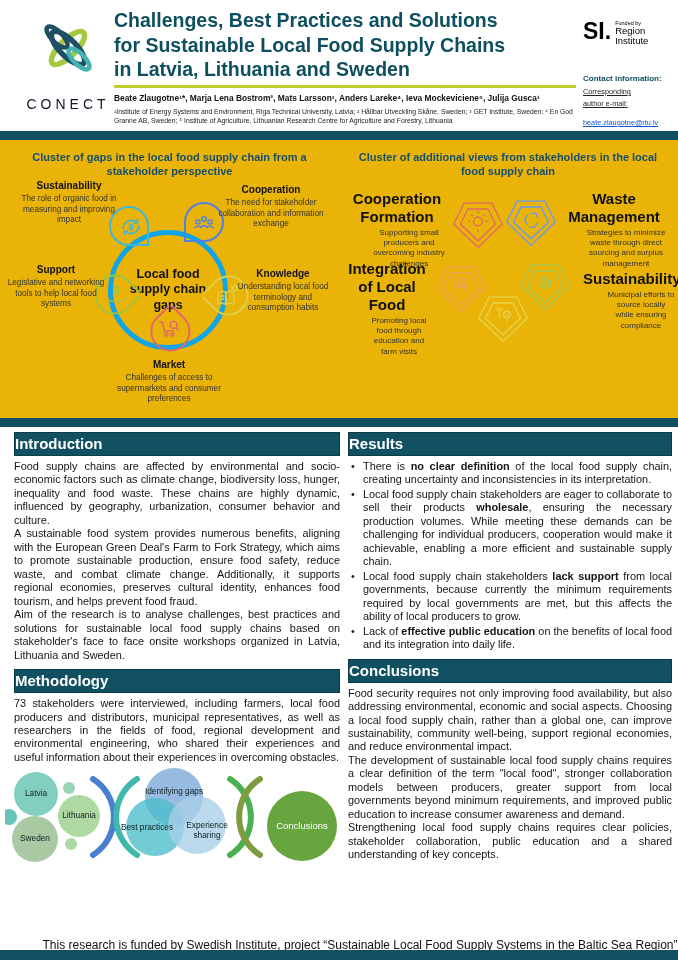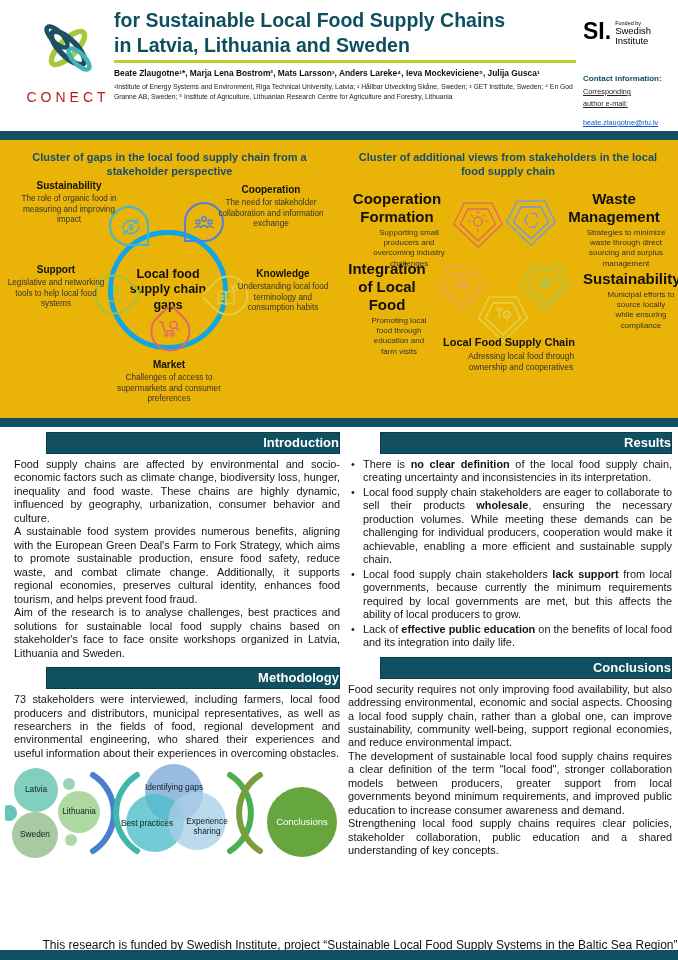--- a/index.html
+++ b/index.html
@@ -1,21 +1,21 @@
 <!DOCTYPE html>
 <html><head>
 <meta charset="utf-8">
 <style>
   * { box-sizing: border-box; margin: 0; padding: 0; }
   html,body { width:678px; height:960px; background:#fff; font-family:"Liberation Sans", sans-serif; }
   #poster { position:relative; width:678px; height:960px; background:#fff; overflow:hidden; }
 
   
   .logo-wrap { position:absolute; left:20px; top:16px; width:96px; text-align:center; }
-  .logo-text { font-size:14px; letter-spacing:4px; color:#b91c1c; margin-top:5px; }
+  .logo-text { font-size:14px; letter-spacing:4px; color:#0f172a; margin-top:12px; }
   .title-block { position:absolute; left:114px; top:8px; width:462px; }
   .title-line { font-size:19.5px; font-weight:bold; color:#0d4f5e; line-height:1.26; }
   .title-underline { height:3px; background:#bccf2f; margin-top:3px; }
   .authors { margin-top:5px; font-size:8.4px; font-weight:bold; color:#111; }
   .affiliations { margin-top:4px; font-size:6.8px; color:#222; line-height:1.4; }
   .funder-block { position:absolute; left:583px; top:20px; width:92px; display:flex; align-items:flex-start; }
   .si-mark { font-size:23px; font-weight:bold; color:#000; line-height:1; }
   .funder-col { margin-left:4px; }
   .funded-by { font-size:5.5px; color:#000; }
   .org-line { font-size:9.5px; color:#000; line-height:1.1; }
@@ -42,22 +42,22 @@
   .cl-item { position:absolute; text-align:center; }
   .cl-label { font-weight:bold; font-size:10px; color:#111; line-height:1.2; }
   .cl-desc { font-size:8.2px; color:#333; line-height:1.28; margin-top:2px; }
   .cr-label { font-weight:bold; font-size:15px; color:#111; line-height:1.2; }
   .cr-desc { font-size:8px; color:#333; line-height:1.28; margin-top:2px;margin-left:24px; }
 
   
   .col { position:absolute; top:432px; }
   .col-left { left:14px; width:326px; }
   .col-right { left:348px; width:324px; }
-  .section-header { background:#115060; border:1px solid #0a3d49; color:#fff; font-weight:bold; font-size:13px;
-                    text-align:right; padding:2px 0 3px 0; margin-bottom:4px;margin-left:32px; }
+  .section-header { background:#115060; border:1px solid #0a3d49; color:#fff; font-weight:bold; font-size:15px;
+                    text-align:left; padding:2px 0 3px 0; margin-bottom:4px; }
   .body-text p { font-size:10.9px; line-height:1.235; text-align:justify; color:#151515; }
   .mt { margin-top:7px; }
   ul.bullets { list-style:none; }
   ul.bullets li { position:relative; padding-left:15px; font-size:10.9px; line-height:1.235; text-align:justify; color:#151515; margin-bottom:1px; }
   ul.bullets li::before { content:"\2022"; position:absolute; left:3px; top:0; }
   .b { font-weight:bold; }
 
   
   .diagram { position:relative; margin-left:-9px; margin-top:3px; width:338px; height:100px; }
   .dg-label { position:absolute; text-align:center; font-size:8.3px; color:#102020; line-height:1.15; pointer-events:none; }
@@ -76,32 +76,33 @@
         <ellipse cx="45" cy="35" rx="24" ry="9" stroke="#a5c93d" stroke-width="6" transform="rotate(-45 45 35)"></ellipse>
         <ellipse cx="45" cy="35" rx="24" ry="9" stroke="#1e4f63" stroke-width="6" transform="rotate(45 45 35)"></ellipse>
         <ellipse cx="57" cy="47" rx="15" ry="6" stroke="#44b3b3" stroke-width="5" transform="rotate(45 57 47)"></ellipse>
         <ellipse cx="33" cy="23" rx="15" ry="6" stroke="#1e4f63" stroke-width="5" transform="rotate(45 33 23)"></ellipse>
       </g>
     </svg>
     <div class="logo-text">CONECT</div>
   </div>
 
   <div class="title-block">
+    <div class="title-line">Challenges, Best Practices and Solutions</div>
     <div class="title-line">for Sustainable Local Food Supply Chains</div>
     <div class="title-line">in Latvia, Lithuania and Sweden</div>
     <div class="title-underline"></div>
     <div class="authors">Beate Zlaugotne¹*, Marja Lena Bostrom², Mats Larsson³, Anders Lareke⁴, Ieva Mockeviciene⁵, Julija Gusca¹</div>
     <div class="affiliations">¹Institute of Energy Systems and Environment, Riga Technical University, Latvia; ² Hållbar Utveckling Skåne, Sweden; ³ GET Institute, Sweden; ⁴ En God Granne AB, Sweden; ⁵ Institute of Agriculture, Lithuanian Research Centre for Agriculture and Forestry, Lithuania</div>
   </div>
 
   <div class="funder-block">
     <div class="si-mark">SI.</div>
     <div class="funder-col">
       <div class="funded-by">Funded by</div>
-      <div class="org-line">Swedish</div>
+      <div class="org-line">Region</div>
       <div class="org-line">Institute</div>
     </div>
   </div>
 
   <div class="contact-block">
     <div class="contact-heading">Contact information:</div>
     <div class="contact-line">Corresponding</div>
     <div class="contact-line">author e-mail:</div>
     <a class="contact-email" href="#">beate.zlaugotne@rtu.lv</a>
   </div>
@@ -257,24 +258,20 @@
         <div class="cr-label">Waste Management</div>
         <div class="cr-desc">Strategies to minimize waste through direct sourcing and surplus management</div>
       </div>
       <div class="cl-item" style="left:2px; top:120px; width:92px;">
         <div class="cr-label">Integration of Local Food</div>
         <div class="cr-desc">Promoting local food through education and farm visits</div>
       </div>
       <div class="cl-item" style="left:244px; top:130px; width:92px;">
         <div class="cr-label">Sustainability</div>
         <div class="cr-desc">Municipal efforts to source locally while ensuring compliance</div>
-      </div>
-      <div class="cl-item" style="left:98px; top:196px; width:144px;">
-        <div class="cr-label" style="font-size:11px;">Local Food Supply Chain</div>
-        <div class="cr-desc" style="font-size:8.4px;">Adressing local food through ownership and cooperatives</div>
       </div>
     </div>
   </div>
 
   <div class="teal-bar-mid"></div>
 
   <div class="col col-left">
     <div class="section-header">Introduction</div>
     <div class="body-text">
       <p>Food supply chains are affected by environmental and socio-economic factors such as climate change, biodiversity loss, hunger, inequality and food waste. These chains are highly dynamic, influenced by geography, urbanization, consumer behavior and culture.</p>

